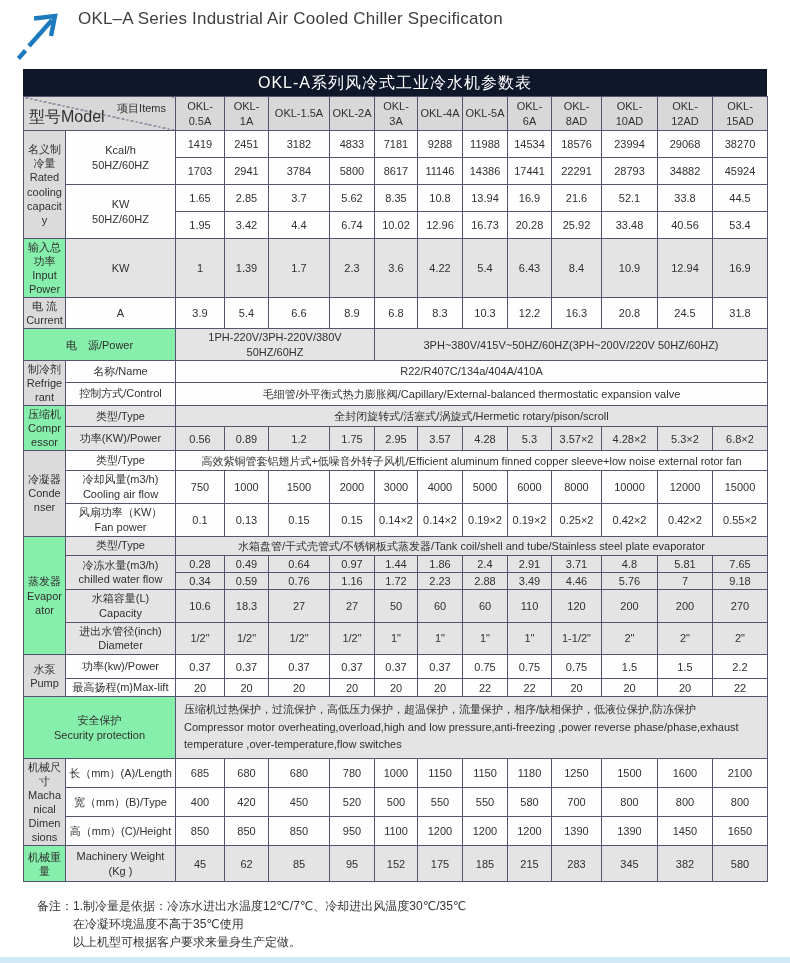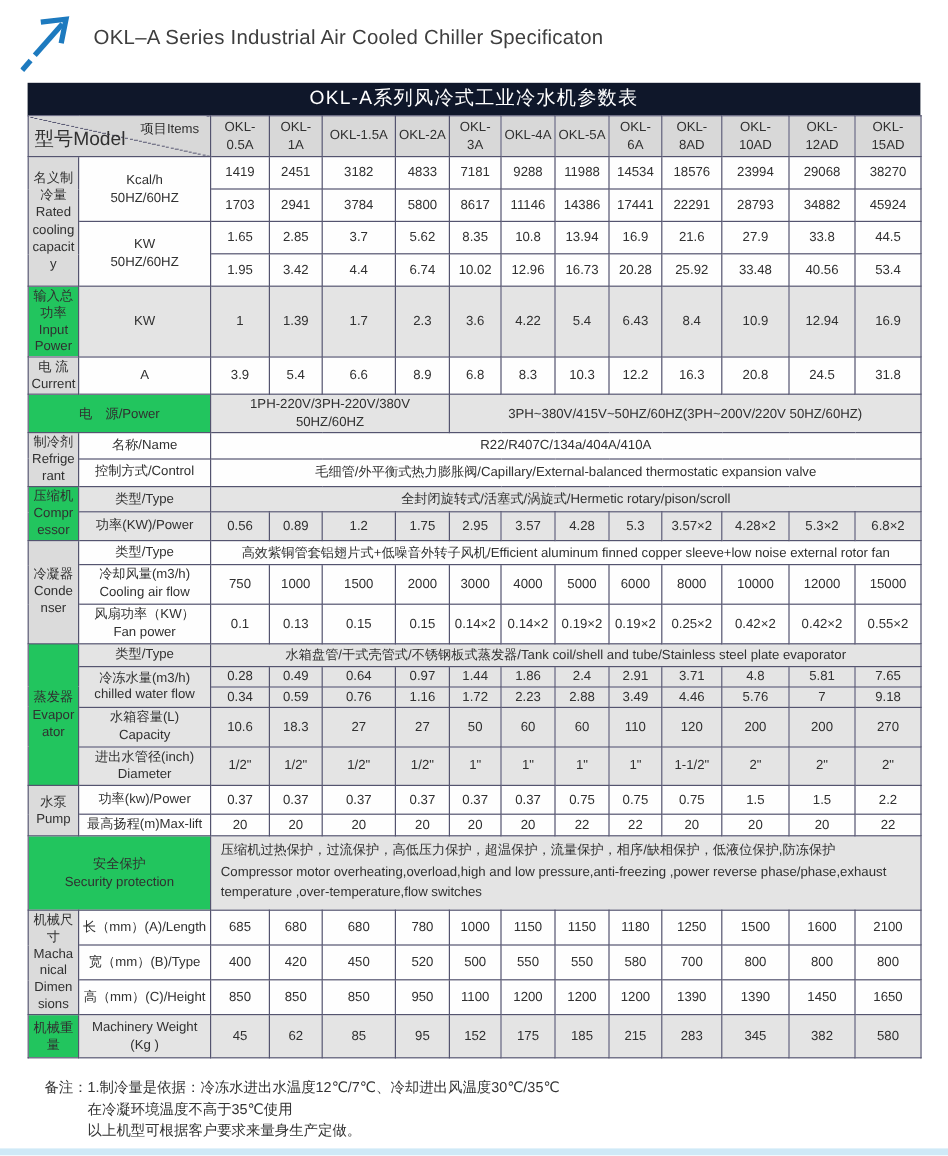--- a/index.html
+++ b/index.html
@@ -7,36 +7,36 @@
     width:790px;height:963px;position:relative;overflow:hidden;
     background:#ffffff;
     font-family:"Liberation Sans","DejaVu Sans",sans-serif;
     color:#303030;
   }
   
   .masthead{display:flex;align-items:flex-start;gap:13px;padding:8px 0 0 17px;}
   .logo{width:48px;height:52px;flex:0 0 auto;margin-top:2px;}
   .logo svg{display:block;}
   .titles h1{font-size:27px;font-weight:700;color:#3e3e3e;margin:0;letter-spacing:.5px;line-height:1.15;}
-  .titles .sub{font-size:17px;color:#3e3e3e;margin-top:14px;letter-spacing:.2px;}
+  .titles .sub{font-size:17px;color:#3e3e3e;margin-top:1px;letter-spacing:.2px;}
   
   .table-wrap{margin:7px 23px 0 23px;}
   .tbar{height:27px;line-height:27px;text-align:center;color:#fff;font-size:16px;letter-spacing:1px;}
   table{width:100%;border-collapse:collapse;table-layout:fixed;}
   th,td{border:1px solid #54546f;vertical-align:middle;text-align:center;
         font-size:11px;line-height:1.28;padding:1px 2px;background:#fefefe;
         overflow:hidden;word-break:break-word;}
   thead th{background:#d8d8d8;font-weight:400;font-size:11px;height:31px;}
   th.corner{position:relative;background-color:#d8d8d8;
     background-image:linear-gradient(to top right,transparent 49.55%,#54546f 49.55%,#54546f 50.45%,transparent 50.45%);}
   .corner-model{position:absolute;left:5px;bottom:3px;font-size:16px;}
   .corner-items{position:absolute;right:9px;top:4px;font-size:11px;}
   tr.shade td{background:#e4e4e4;}
   td.section-label{background:#dbdbdb;}
-  tr.shade td.section-label{background:#22c55e;}
+  tr.shade td.section-label{background:#86efac;}
   td.item-label div{line-height:1.35;}
   td.merged{padding:1px 4px;}
   td.merged.left{text-align:left;padding:4px 8px;line-height:1.6;}
   
   .notes-cn{margin:15px 20px 0 37px;font-size:12px;color:#333;line-height:1.5;}
   .notes-cn .i1{margin-left:27px;}
   .notes-cn .i2{margin-left:36px;}
   
   .bottom-strip{position:absolute;left:0;right:0;bottom:0;height:6px;}
 </style>
@@ -141,21 +141,21 @@
           </td>
           <td class="val">1.65</td>
           <td class="val">2.85</td>
           <td class="val">3.7</td>
           <td class="val">5.62</td>
           <td class="val">8.35</td>
           <td class="val">10.8</td>
           <td class="val">13.94</td>
           <td class="val">16.9</td>
           <td class="val">21.6</td>
-          <td class="val">27.9</td>
+          <td class="val">52.1</td>
           <td class="val">33.8</td>
           <td class="val">44.5</td>
         </tr>
         <tr style="height: 27px;">
           <td class="val">1.95</td>
           <td class="val">3.42</td>
           <td class="val">4.4</td>
           <td class="val">6.74</td>
           <td class="val">10.02</td>
           <td class="val">12.96</td>

